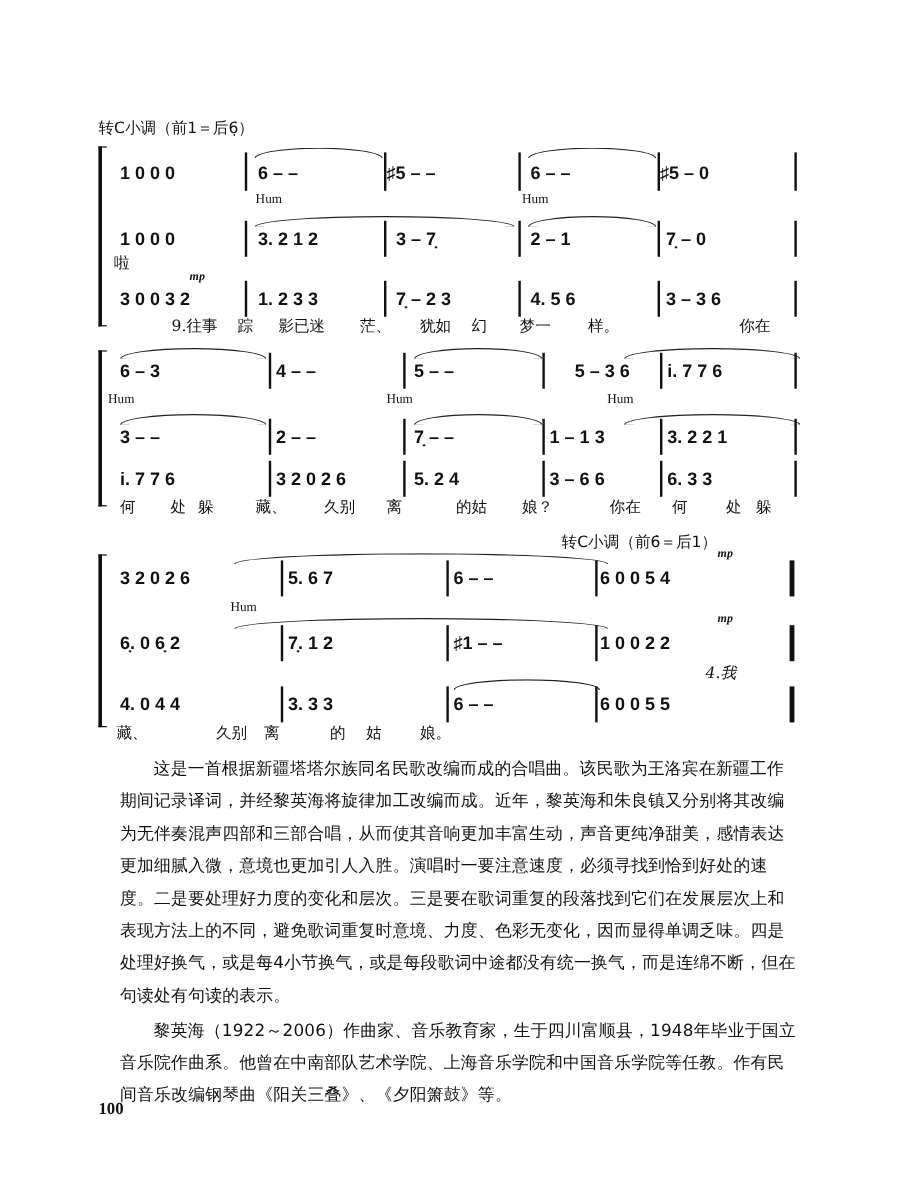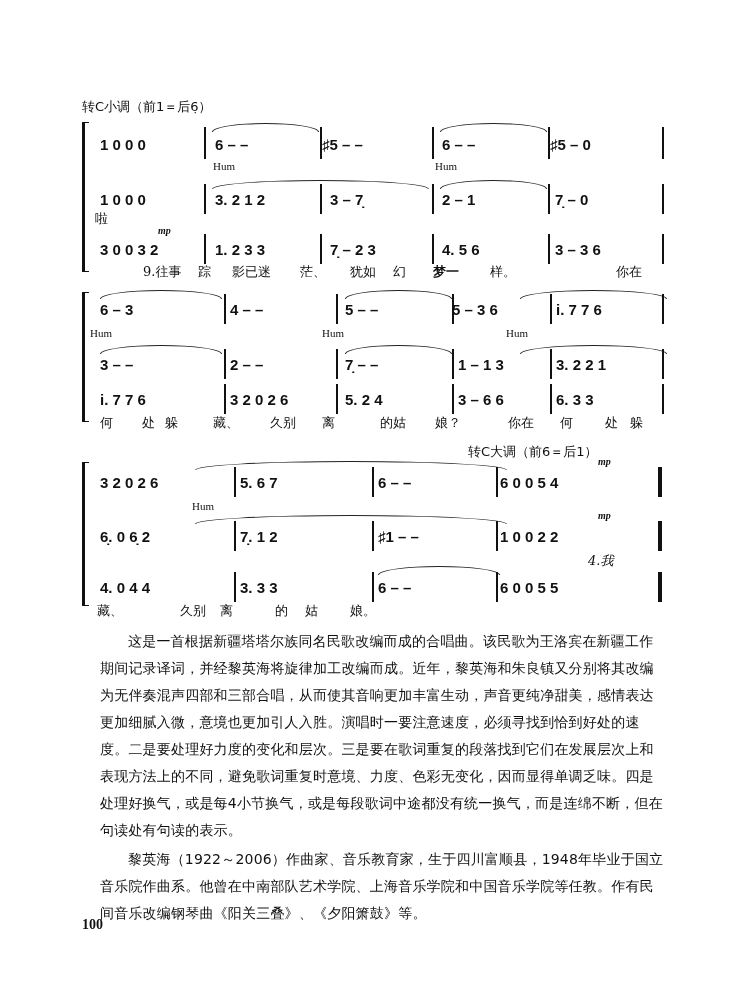--- a/index.html
+++ b/index.html
@@ -71,38 +71,38 @@
     <span class="n" style="left:455px;">3  –  3 6</span>
     <div class="bar" style="left:562px;top:-6px;height:30px;"></div>
   </div>
   <div>
     <span class="lyr" style="left:143px;top:263px;">9.往事</span>
     <span class="lyr" style="left:198px;top:263px;">踪</span>
     <span class="lyr" style="left:232px;top:263px;">影已迷</span>
     <span class="lyr" style="left:300px;top:263px;">茫、</span>
     <span class="lyr" style="left:350px;top:263px;">犹如</span>
     <span class="lyr" style="left:393px;top:263px;">幻</span>
-    <span class="lyr" style="left:433px;top:263px;font-weight:bold;">梦一</span>
+    <span class="lyr" style="left:433px;top:263px;">梦一</span>
     <span class="lyr" style="left:490px;top:263px;">样。</span>
     <span class="lyr" style="left:616px;top:263px;">你在</span>
   </div>
 </div>
 
 <div class="brace" style="top:292px;height:128px;"></div>
 <div>
   <div class="row" style="top:300px;">
     <div class="slur" style="left:0;top:-10px;width:120px;"></div>
     <span class="n" style="left:0;">6  –  3</span>
     <div class="bar" style="left:124px;top:-6px;height:30px;"></div>
     <span class="n" style="left:130px;">4  –  –</span>
     <div class="bar" style="left:236px;top:-6px;height:30px;"></div>
     <div class="slur" style="left:245px;top:-10px;width:105px;"></div>
     <span class="n" style="left:245px;">5  –  –</span>
     <div class="bar" style="left:352px;top:-6px;height:30px;"></div>
-    <span class="n" style="left:352px;">5  –  3 6</span>
+    <span class="n" style="left:379px;">5  –  3 6</span>
     <div class="slur" style="left:420px;top:-10px;width:145px;"></div>
     <div class="bar" style="left:450px;top:-6px;height:30px;"></div>
     <span class="n" style="left:456px;">i.  7  7 6</span>
     <div class="bar" style="left:562px;top:-6px;height:30px;"></div>
   </div>
   <span class="hum" style="left:90px;top:327px;">Hum</span>
   <span class="hum" style="left:322px;top:327px;">Hum</span>
   <span class="hum" style="left:506px;top:327px;">Hum</span>
 
   <div class="row" style="top:355px;">
@@ -142,21 +142,21 @@
     <span class="lyr" style="left:322px;top:414px;">离</span>
     <span class="lyr" style="left:380px;top:414px;">的姑</span>
     <span class="lyr" style="left:435px;top:414px;">娘？</span>
     <span class="lyr" style="left:508px;top:414px;">你在</span>
     <span class="lyr" style="left:560px;top:414px;">何</span>
     <span class="lyr" style="left:605px;top:414px;">处</span>
     <span class="lyr" style="left:630px;top:414px;">躲</span>
   </div>
 </div>
 
-<div class="abs key" style="left:468px;top:443px;">转C大调（前6̇＝后1）</div>
+<div class="abs key" style="left:468px;top:443px;">转C小调（前6̇＝后1）</div>
 <div class="brace" style="top:462px;height:142px;"></div>
 <div>
   <span class="dyn" style="left:598px;top:456px;">mp</span>
   <div class="row" style="top:473px;">
     <span class="n" style="left:0;">3  2 0  2 6</span>
     <div class="slur" style="left:95px;top:-12px;width:310px;"></div>
     <div class="bar" style="left:134px;top:-6px;height:30px;"></div>
     <span class="n" style="left:140px;">5.  6  7</span>
     <div class="bar" style="left:272px;top:-6px;height:30px;"></div>
     <span class="n" style="left:278px;">6  –  –</span>

